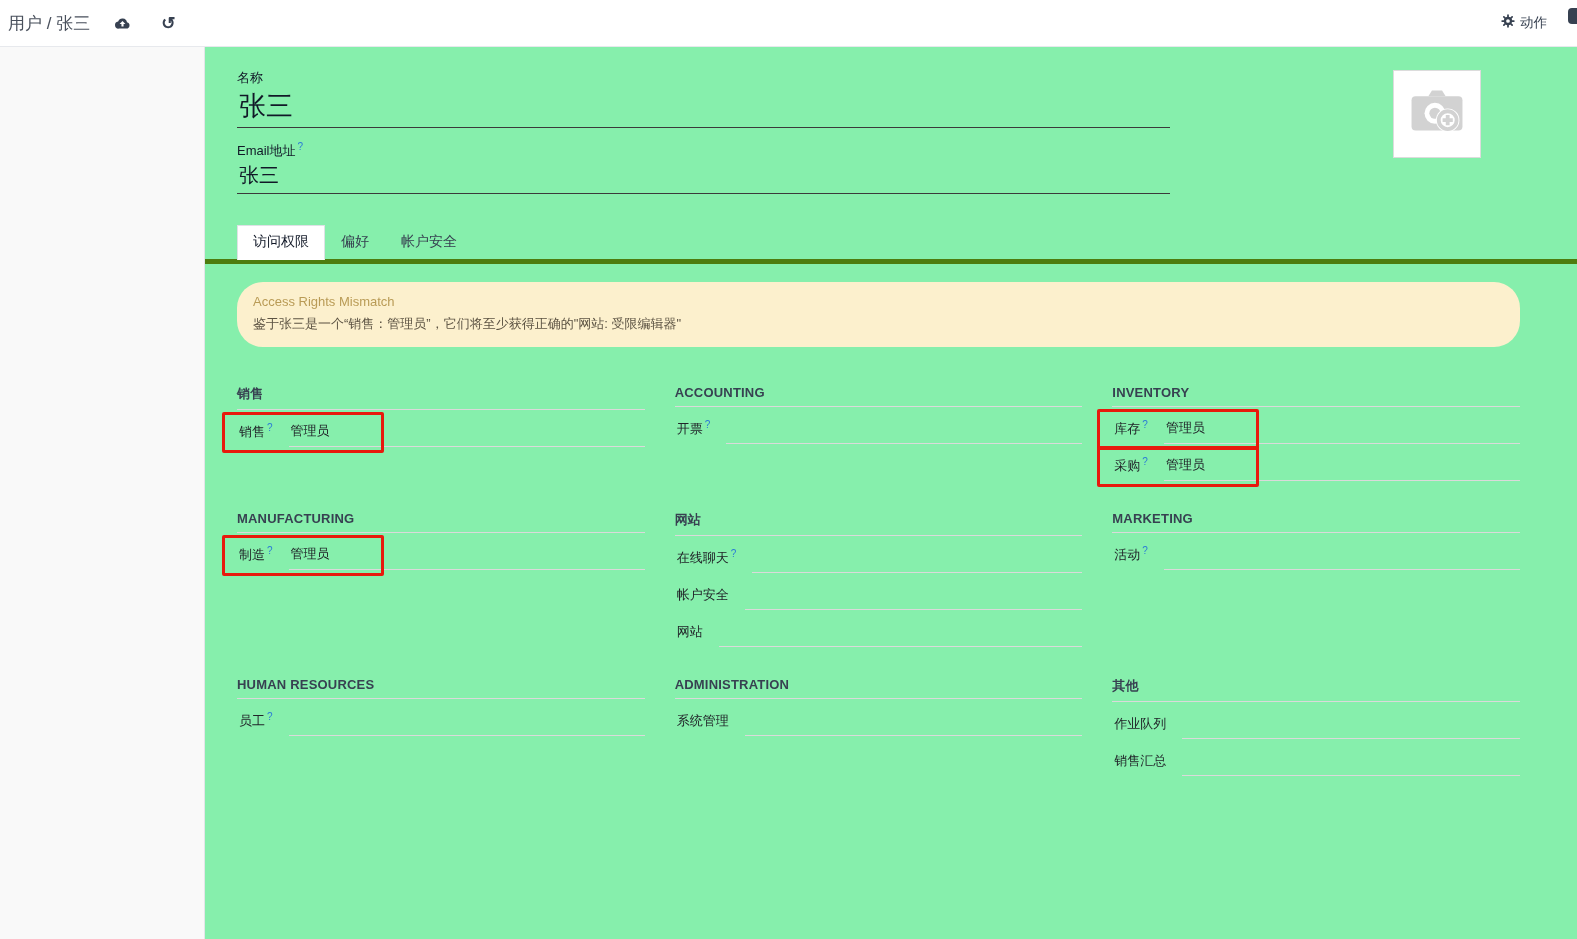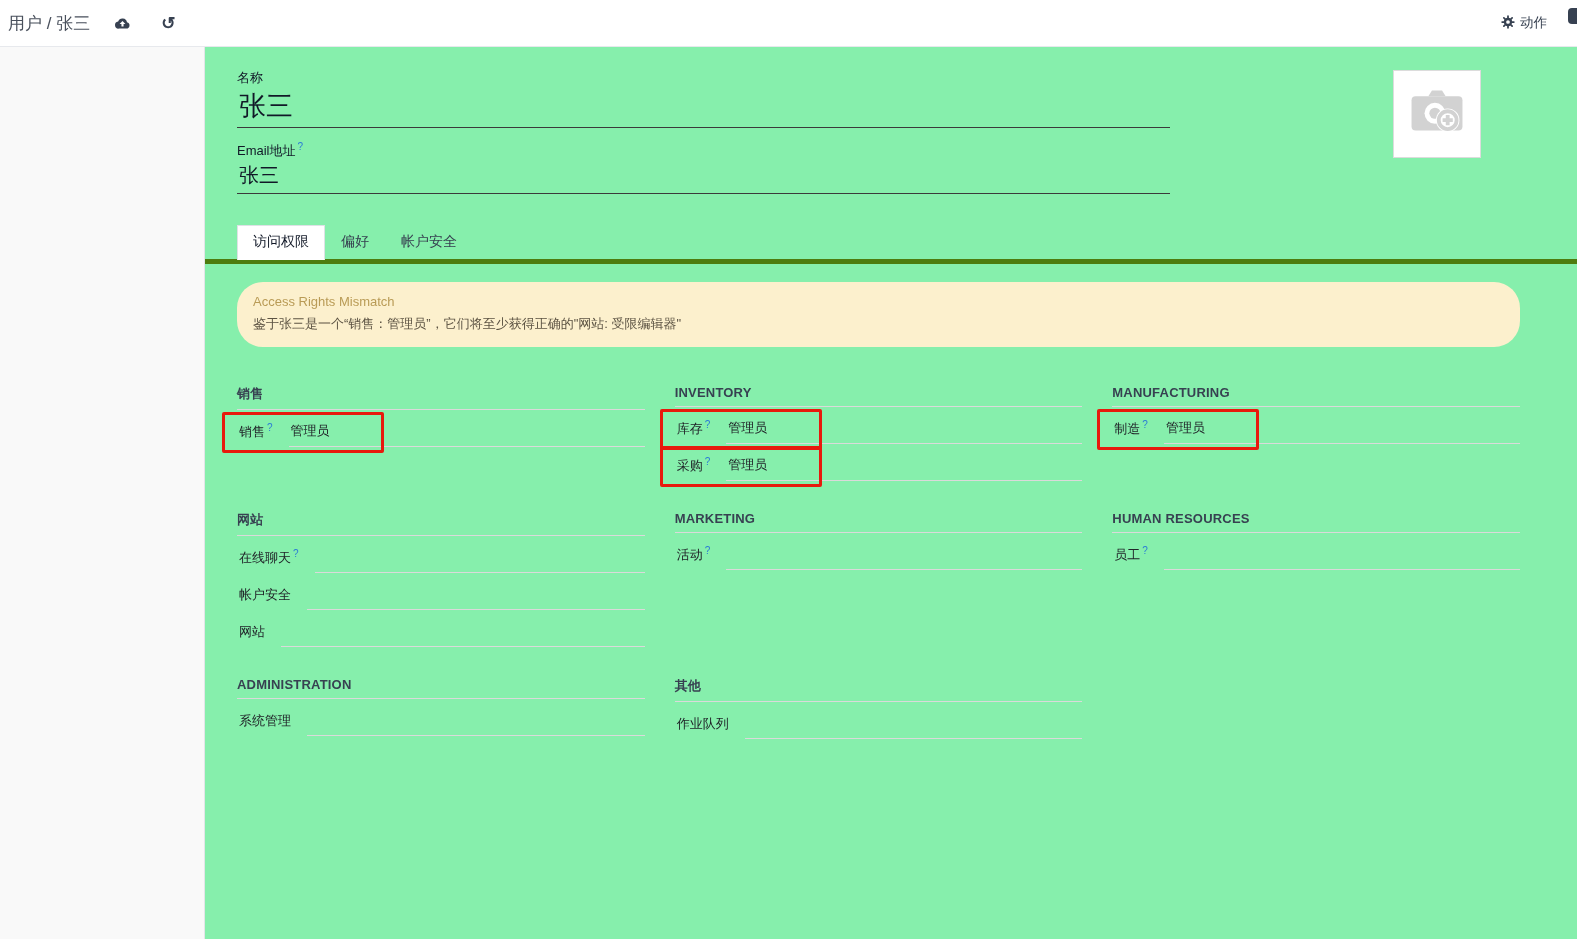--- a/index.html
+++ b/index.html
@@ -8,21 +8,21 @@
 
   
   .topbar { height:47px; background:#fff; border-bottom:1px solid #e7e9ed;
     display:flex; align-items:center; justify-content:space-between; padding:0 10px 0 8px; position:relative; }
   .topbar-left { display:flex; align-items:center; gap:18px; }
   .breadcrumb { font-size:17px; color:#49505c; white-space:nowrap; }
   .icon-btn { border:none; background:transparent; cursor:pointer; display:flex; align-items:center;
     color:#374151; padding:2px 6px; }
   .icon-btn svg { display:block; }
   .undo-glyph { font-size:17px; font-weight:700; color:#374151; line-height:1; }
-  .topbar-right { display:flex; align-items:center; gap:34px; padding-right:20px; }
+  .topbar-right { display:flex; align-items:center; gap:34px; padding-right:20px;font-family:Liberation Serif, serif; }
   .actions-btn { display:flex; align-items:center; gap:5px; background:transparent; border:none;
     font-size:13.5px; color:#374151; cursor:pointer; font-family:inherit; }
   .edge-partial-icon { position:absolute; right:-7px; top:8px; width:16px; height:16px;
     background:#374151; border-radius:4px; }
 
   
   .main { display:flex; height:906px; }
   .left-strip { width:205px; background:#f9f9f9; border-right:1px solid #e3e5e9; }
   .sheet { flex:1; background:#86efac; position:relative; padding:0 57px 0 32px; }
 
@@ -140,20 +140,27 @@
     <div class="sections-grid" id="sections-grid">
         <section>
           <h3 class="section-title">销售</h3>
           <div class="field-row">
             <div class="red-frame"></div>
             <span class="field-label">销售<sup class="help-sup">?</sup></span>
             <div class="field-value">管理员</div>
           </div>
         </section>
         <section>
+          <h3 class="section-title">ACCOUNTING</h3>
+          <div class="field-row">
+            <span class="field-label">开票<sup class="help-sup">?</sup></span>
+            <div class="field-value"></div>
+          </div>
+        </section>
+        <section>
           <h3 class="section-title">INVENTORY</h3>
           <div class="field-row">
             <div class="red-frame"></div>
             <span class="field-label">库存<sup class="help-sup">?</sup></span>
             <div class="field-value">管理员</div>
           </div>
           <div class="field-row">
             <div class="red-frame"></div>
             <span class="field-label">采购<sup class="help-sup">?</sup></span>
             <div class="field-value">管理员</div>
@@ -200,20 +207,24 @@
           <h3 class="section-title">ADMINISTRATION</h3>
           <div class="field-row">
             <span class="field-label">系统管理</span>
             <div class="field-value"></div>
           </div>
         </section>
         <section>
           <h3 class="section-title">其他</h3>
           <div class="field-row">
             <span class="field-label">作业队列</span>
+            <div class="field-value"></div>
+          </div>
+          <div class="field-row">
+            <span class="field-label">销售汇总</span>
             <div class="field-value"></div>
           </div>
         </section>
         <section></section>
       </div>
 
   </div>
 </div>
 
 </body></html>

